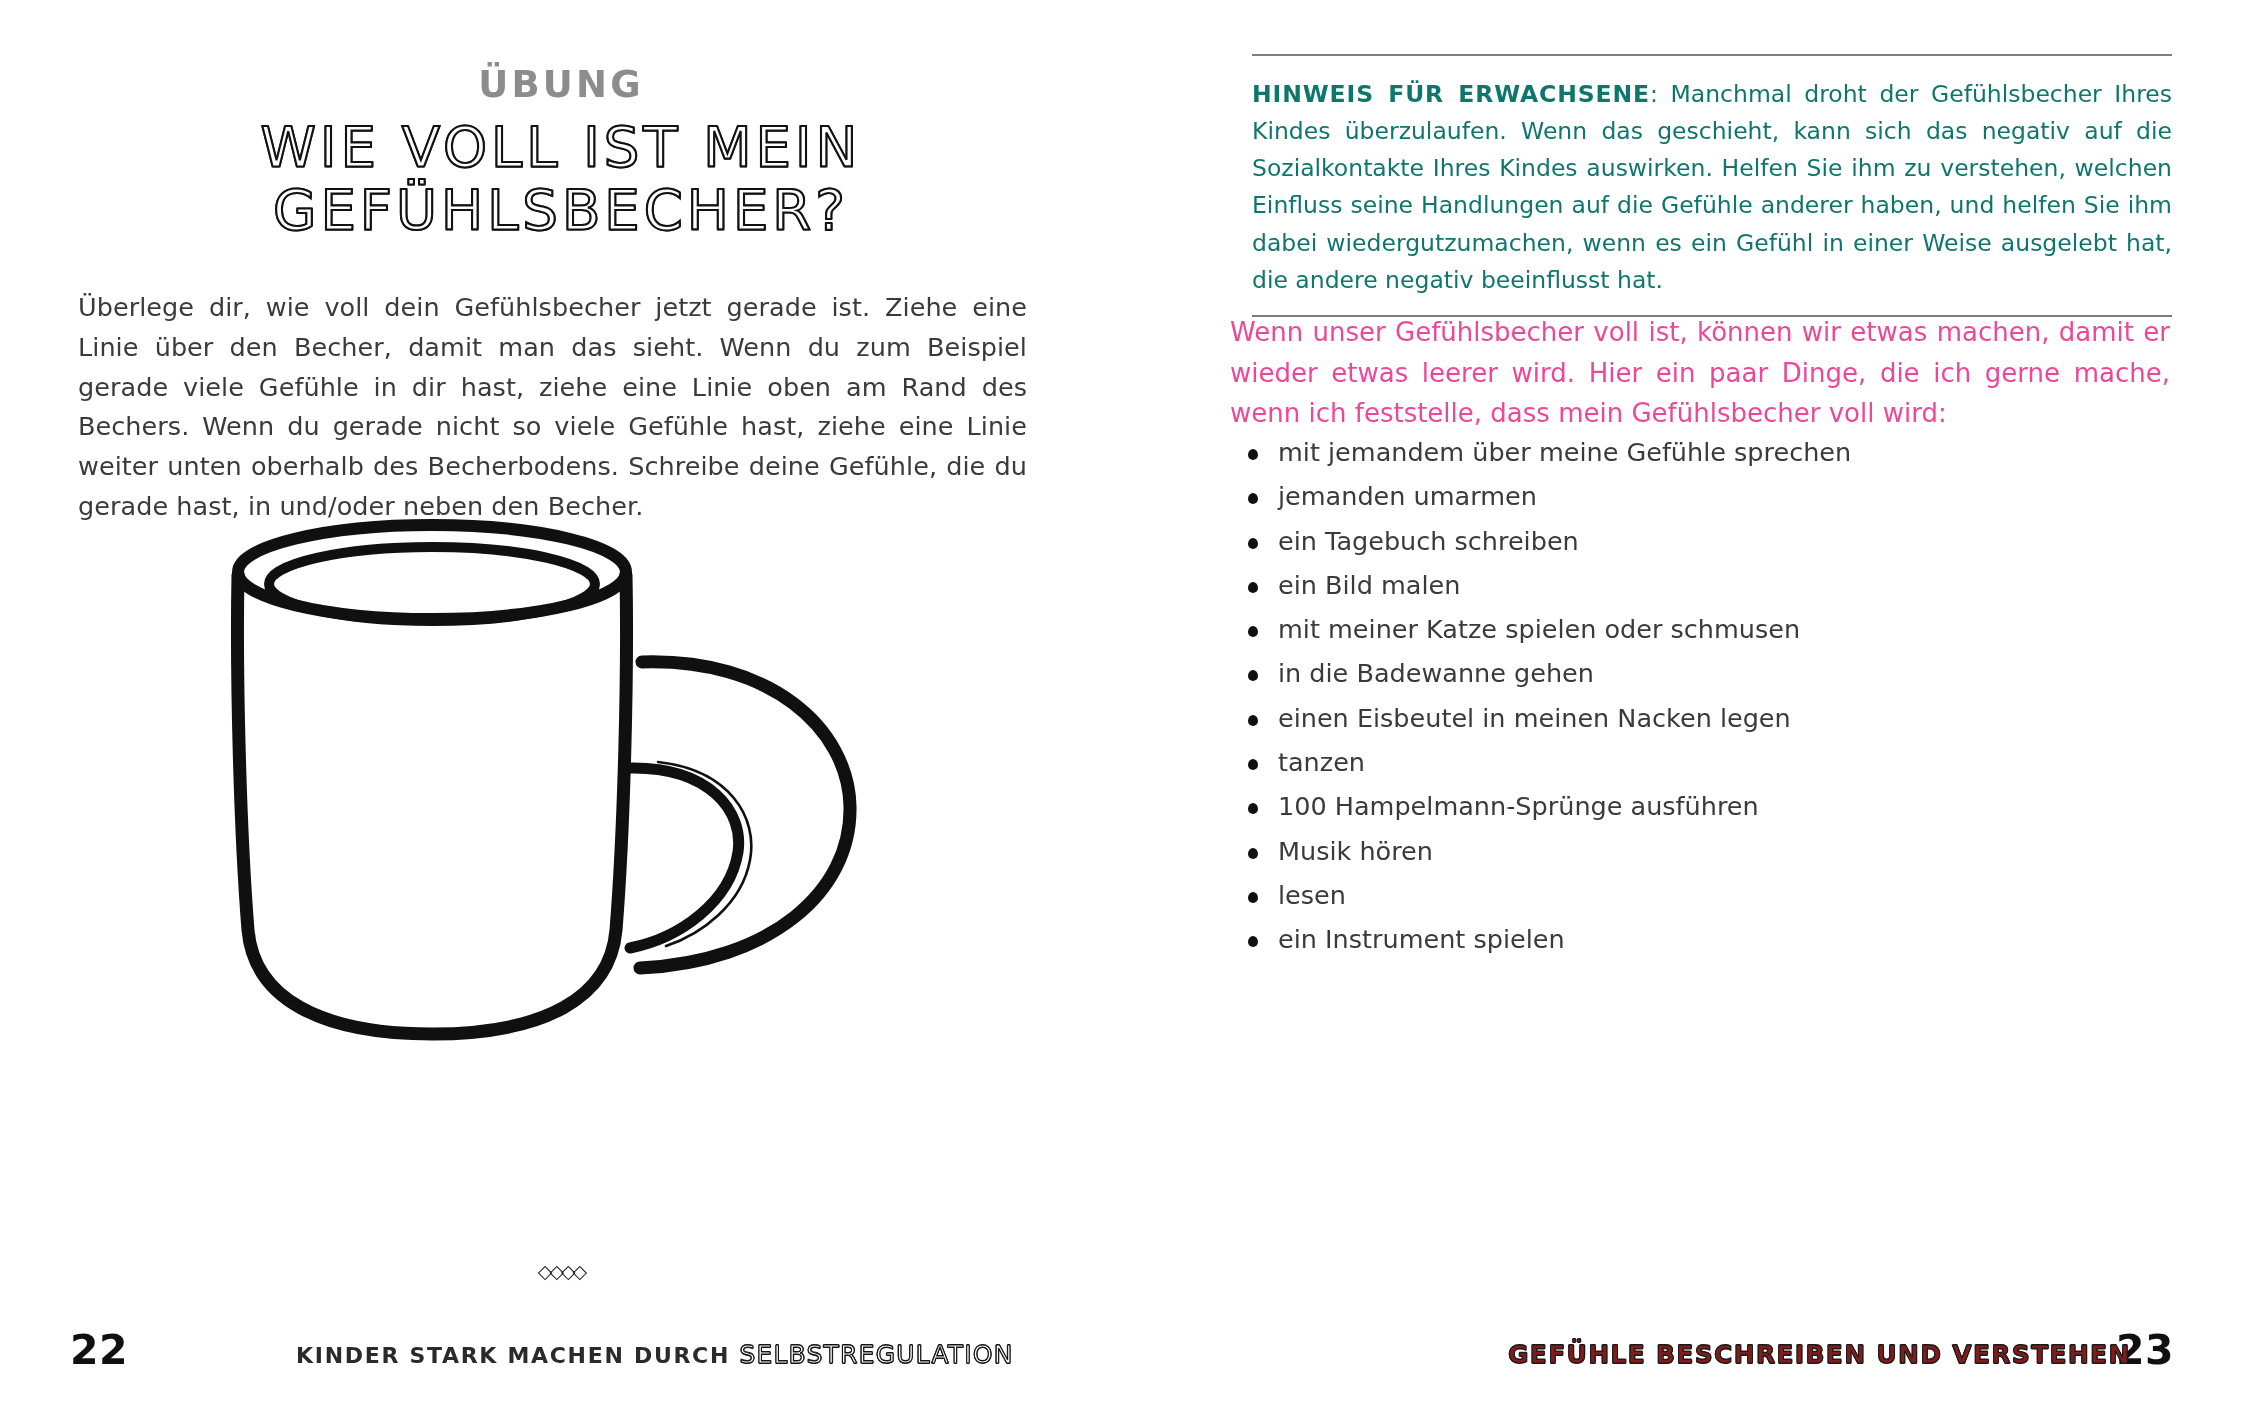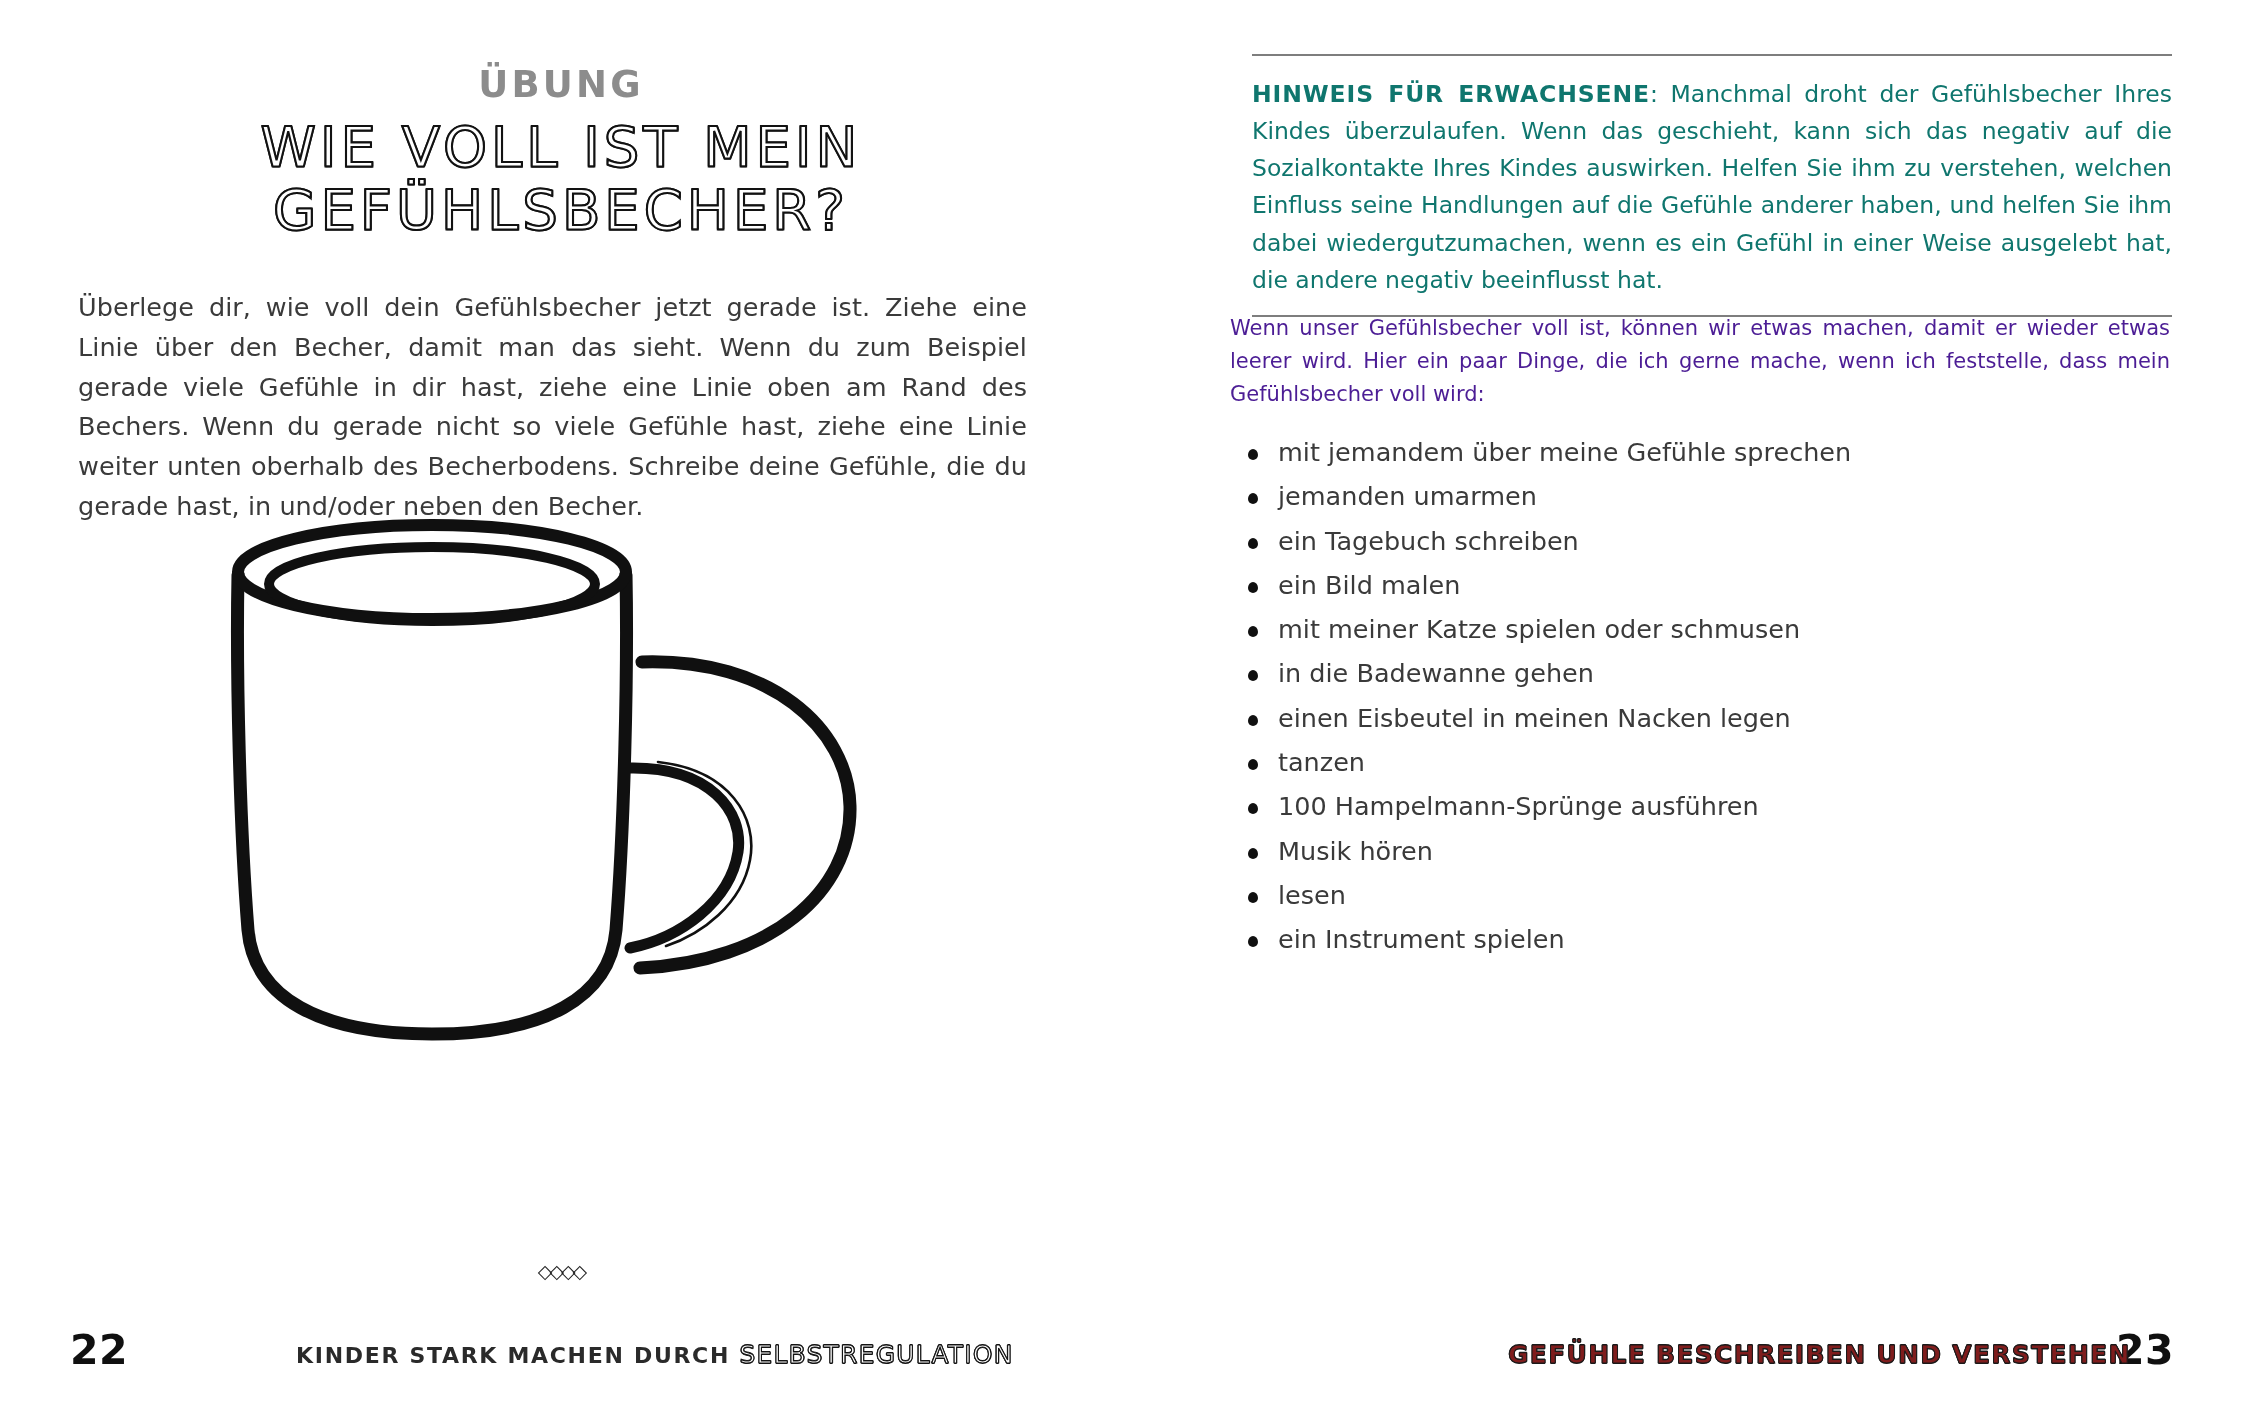--- a/index.html
+++ b/index.html
@@ -168,24 +168,24 @@
   }
   .callout-lead {
     font-weight: 700;
     letter-spacing: 0.9px;
   }
 
   .rc-para {
     position: absolute;
     left: 1230px;
     width: 940px;
-    font-size: 21px;
+    font-size: 26px;
     line-height: 1.565;
     text-align: justify;
-    color: #4c1d95;
+    color: #ec4899;
   }
   .rc-para-1 { top: 312px; }
   .rc-para-2 { top: 1005px; }
 
   .rc-list {
     position: absolute;
     left: 1230px;
     top: 432px;
     width: 940px;
     margin: 8px;

